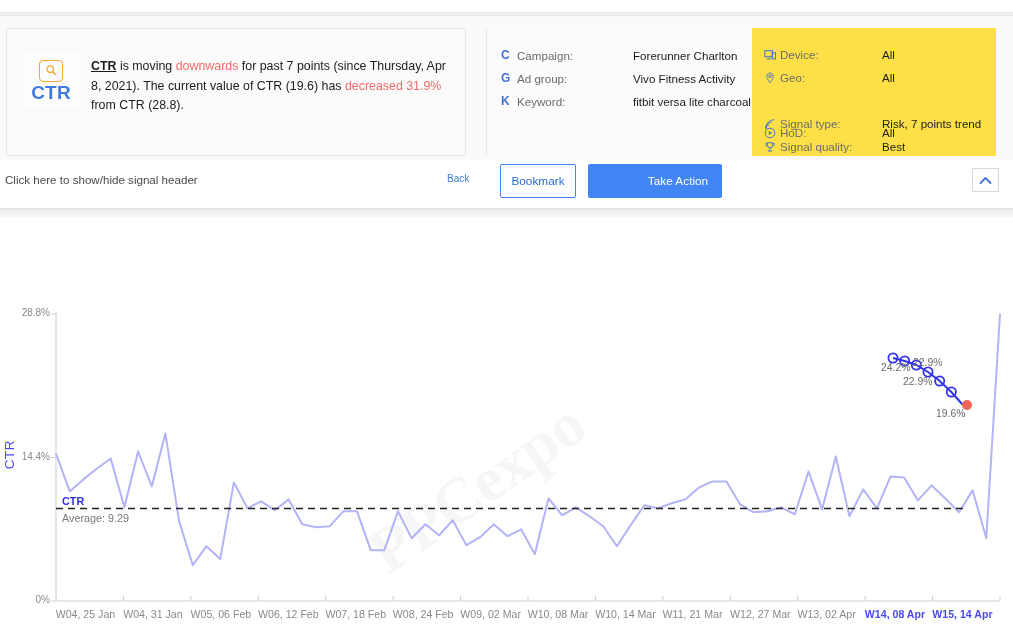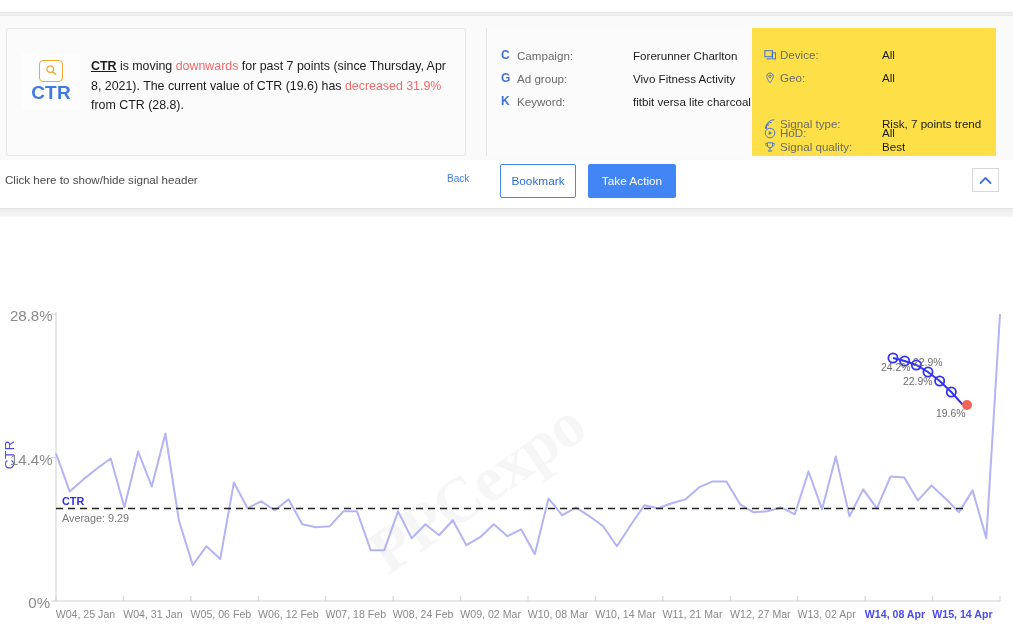--- a/index.html
+++ b/index.html
@@ -131,20 +131,21 @@
     cursor: pointer;
     box-sizing: border-box;
   }
   .takeaction-btn {
     position: absolute; left: 588px; top: 164px;
     width: 88px; height: 34px;
     background: #4285f4; color: #ffffff;
     font-size: 11.8px; border: none; border-radius: 2px;
     display: flex; align-items: center; justify-content: center;
     cursor: pointer;
+    padding-left: 46px;
   }
   .collapse-btn {
     position: absolute; left: 972px; top: 168px;
     width: 27px; height: 24px;
     border: 1px solid #d8d8d8;
     background: #ffffff;
     display: flex; align-items: center; justify-content: center;
     cursor: pointer;
     box-sizing: border-box;
   }
@@ -271,21 +272,21 @@
     font-family: "Liberation Serif", serif;
   }
   .y-axis-title {
     position: absolute; left: 2px; top: 440px;
     font-size: 13.5px; color: #4a4af0;
     writing-mode: vertical-rl;
     transform: rotate(180deg);
     letter-spacing: 0.5px;
   }
   .y-tick-label {
-    position: absolute; font-size: 15px; color: #8a8a8a;
+    position: absolute; font-size: 10px; color: #8a8a8a;
     text-align: right;
   }
   .x-tick-label {
     position: absolute; font-size: 10.6px; color: #8a8a8a;
     white-space: nowrap;
   }
   .x-tick-label.hl { color: #4a4af0; font-weight: bold; }
   .avg-label-ctr {
     position: absolute; left: 62px; top: 495px;
     font-size: 10.8px; font-weight: bold; color: #2c2cf0;

